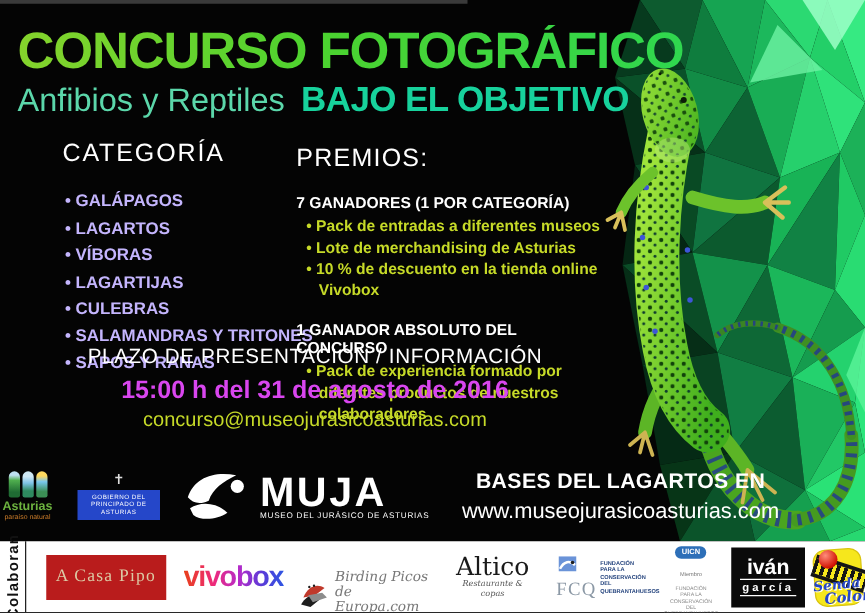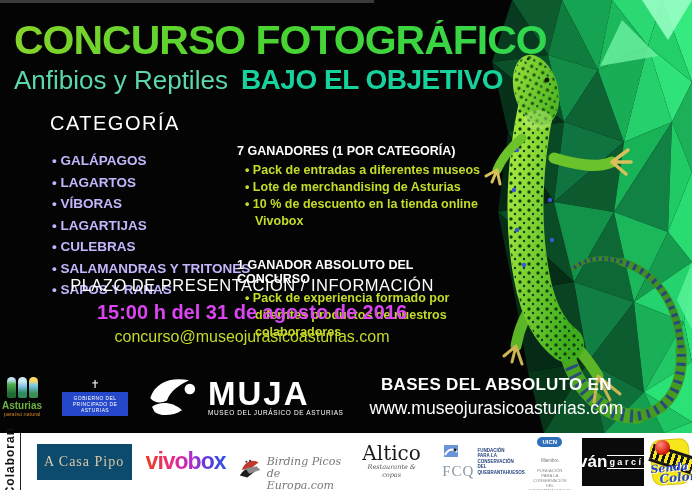--- a/index.html
+++ b/index.html
@@ -22,21 +22,21 @@
   
   .cats{position:absolute;left:50px;top:112px;}
   .cats h2{margin:0;font-size:20px;font-weight:normal;color:#fff;letter-spacing:1.5px;}
   .cats ul{list-style:none;margin:15px 0 0 2px;padding:0;}
   .cats li{font-size:13.5px;font-weight:bold;color:#c4b5fd;line-height:21.5px;}
   .cats li::before{content:"• ";}
 
   
   .premios{position:absolute;left:237px;top:116px;width:252px;}
   .premios h2{margin:0;font-size:20px;font-weight:normal;color:#fff;letter-spacing:1px;}
-  .ptitle{font-size:12.5px;font-weight:bold;color:#fff;margin-top:28px;}
+  .ptitle{font-size:12.5px;font-weight:bold;color:#fff;margin-top:16px;}
   .pbullets{margin-top:4px;}
   .pbullet{font-size:12.5px;font-weight:bold;color:#c6da28;line-height:17px;
            padding-left:18px;text-indent:-10px;}
   .pbullet::before{content:"• ";}
 
   
   .plazo{position:absolute;left:32px;top:276px;width:440px;text-align:center;}
   .plz1{font-size:16.5px;color:#fff;letter-spacing:.5px;}
   .plz2{font-size:20px;font-weight:bold;color:#d946ef;margin-top:6px;}
   .plz3{font-size:16px;color:#c6da28;margin-top:4px;}
@@ -63,42 +63,42 @@
   .bases .b1{font-size:17px;font-weight:bold;color:#fff;letter-spacing:.3px;}
   .bases .b2{font-size:17.5px;color:#fff;margin-top:3px;}
 
   
   .strip{position:absolute;left:0;top:433px;width:692px;height:57px;background:#fff;
          display:flex;align-items:center;}
   .colab{width:21px;align-self:stretch;border-right:1px solid #222;display:flex;
          align-items:center;justify-content:center;}
   .colab span{writing-mode:vertical-rl;transform:rotate(180deg);font-size:12px;
               font-weight:bold;color:#111;letter-spacing:1px;}
-  .casa{margin-left:16px;width:102px;height:36px;background:#0c4a6e;display:flex;
+  .casa{margin-left:16px;width:102px;height:36px;background:#b91c1c;display:flex;
         align-items:center;justify-content:center;}
   .casa span{font-family:"Liberation Serif",serif;font-size:14px;color:#dcc9a4;letter-spacing:1px;}
   .vivo{margin-left:14px;font-size:23px;font-weight:bold;letter-spacing:-1px;
         background:linear-gradient(90deg,#e8401a 0%,#ee2a7b 30%,#b62bc9 55%,#5a3bd8 78%,#2e55e2 100%);
         -webkit-background-clip:text;background-clip:text;color:transparent;}
-  .bird{margin-left:12px;display:flex;align-items:flex-start;margin-top:24px;}
+  .bird{margin-left:12px;display:flex;align-items:flex-end;margin-top:24px;}
   .bird .txt{margin-left:5px;font-family:"DejaVu Serif",serif;font-style:italic;
              font-size:11px;color:#777;line-height:12px;}
   .altico{margin-left:14px;width:70px;text-align:center;}
   .altico .nm{font-family:"DejaVu Serif",serif;font-size:20px;color:#1a1a1a;line-height:19px;}
   .altico .sub{font-family:"DejaVu Serif",serif;font-style:italic;font-size:6.5px;color:#555;}
   .fcq{margin-left:18px;display:flex;align-items:center;}
   .fcq .leftcol{text-align:left;}
   .fcq .abbr{font-family:"Liberation Serif",serif;font-size:15px;color:#8b98a5;letter-spacing:1px;line-height:14px;}
   .fcq .txt{margin-left:3px;font-size:4.5px;font-weight:bold;color:#1f3f7a;line-height:5.5px;width:42px;}
   .uicn{margin-left:8px;width:48px;text-align:center;}
   .uicn .pill{display:inline-block;background:#2d6fb8;color:#fff;font-size:6px;font-weight:bold;
               border-radius:5px;padding:2px 5px;}
   .uicn .mem{font-size:4.5px;color:#777;}
   .uicn .txt{margin-top:2px;font-size:4.2px;color:#8a8a8a;line-height:5px;}
-  .ivan{margin-left:10px;width:62px;height:48px;background:#0a0a0a;display:flex;flex-direction:row;
+  .ivan{margin-left:10px;width:62px;height:48px;background:#0a0a0a;display:flex;flex-direction:column;
         align-items:center;justify-content:center;}
   .ivan .l1{font-size:17px;font-weight:bold;color:#fff;line-height:16px;}
   .ivan .l2{font-size:9px;font-weight:bold;color:#fff;letter-spacing:2.5px;border-top:1px solid #fff;
             border-bottom:1px solid #fff;padding:1px 2px;margin-top:1px;}
   .senda{margin-left:5px;position:relative;width:46px;height:50px;}
   .senda .bg{position:absolute;inset:2px;background:#f6e71c;border-radius:10px;
              transform:rotate(-4deg);border:1px solid #d9c40e;}
   .senda .film{position:absolute;top:13px;left:1px;width:44px;height:12px;transform:rotate(18deg);
                background:repeating-linear-gradient(90deg,#151515 0 3px,#f6e71c 3px 6px);
                border-top:3px solid #151515;border-bottom:3px solid #151515;}
@@ -225,20 +225,21 @@
       <li>LAGARTOS</li>
       <li>VÍBORAS</li>
       <li>LAGARTIJAS</li>
       <li>CULEBRAS</li>
       <li>SALAMANDRAS Y TRITONES</li>
       <li>SAPOS Y RANAS</li>
     </ul>
   </div>
 
   <div class="premios">
+    <h2>PREMIOS:</h2>
     <div class="pgroup">
       <div class="ptitle">7 GANADORES (1 POR CATEGORÍA)</div>
       <div class="pbullets">
         <div class="pbullet">Pack de entradas a diferentes museos</div>
         <div class="pbullet">Lote de merchandising de Asturias</div>
         <div class="pbullet">10 % de descuento en la tienda online Vivobox</div>
       </div>
     </div>
     <div class="pgroup">
       <div class="ptitle">1 GANADOR ABSOLUTO DEL CONCURSO</div>
@@ -278,21 +279,21 @@
           <path d="M6,36 C16,29 31,31 40,40 C30,47 15,47 9,42 Z"></path>
           <circle cx="49" cy="16" r="6"></circle>
         </g>
       </svg>
       <div class="txt">
         <div class="big">MUJA</div>
         <div class="sub">MUSEO DEL JURÁSICO DE ASTURIAS</div>
       </div>
     </div>
     <div class="bases">
-      <div class="b1">BASES DEL ABSOLUTO EN</div>
+      <div class="b1">BASES DEL LAGARTOS EN</div>
       <div class="b2">www.museojurasicoasturias.com</div>
     </div>
   </div>
 
   <div class="strip">
     <div class="colab">
       <span>Colaboran</span>
     </div>
     <div class="casa">
       <span>A Casa Pipo</span>

